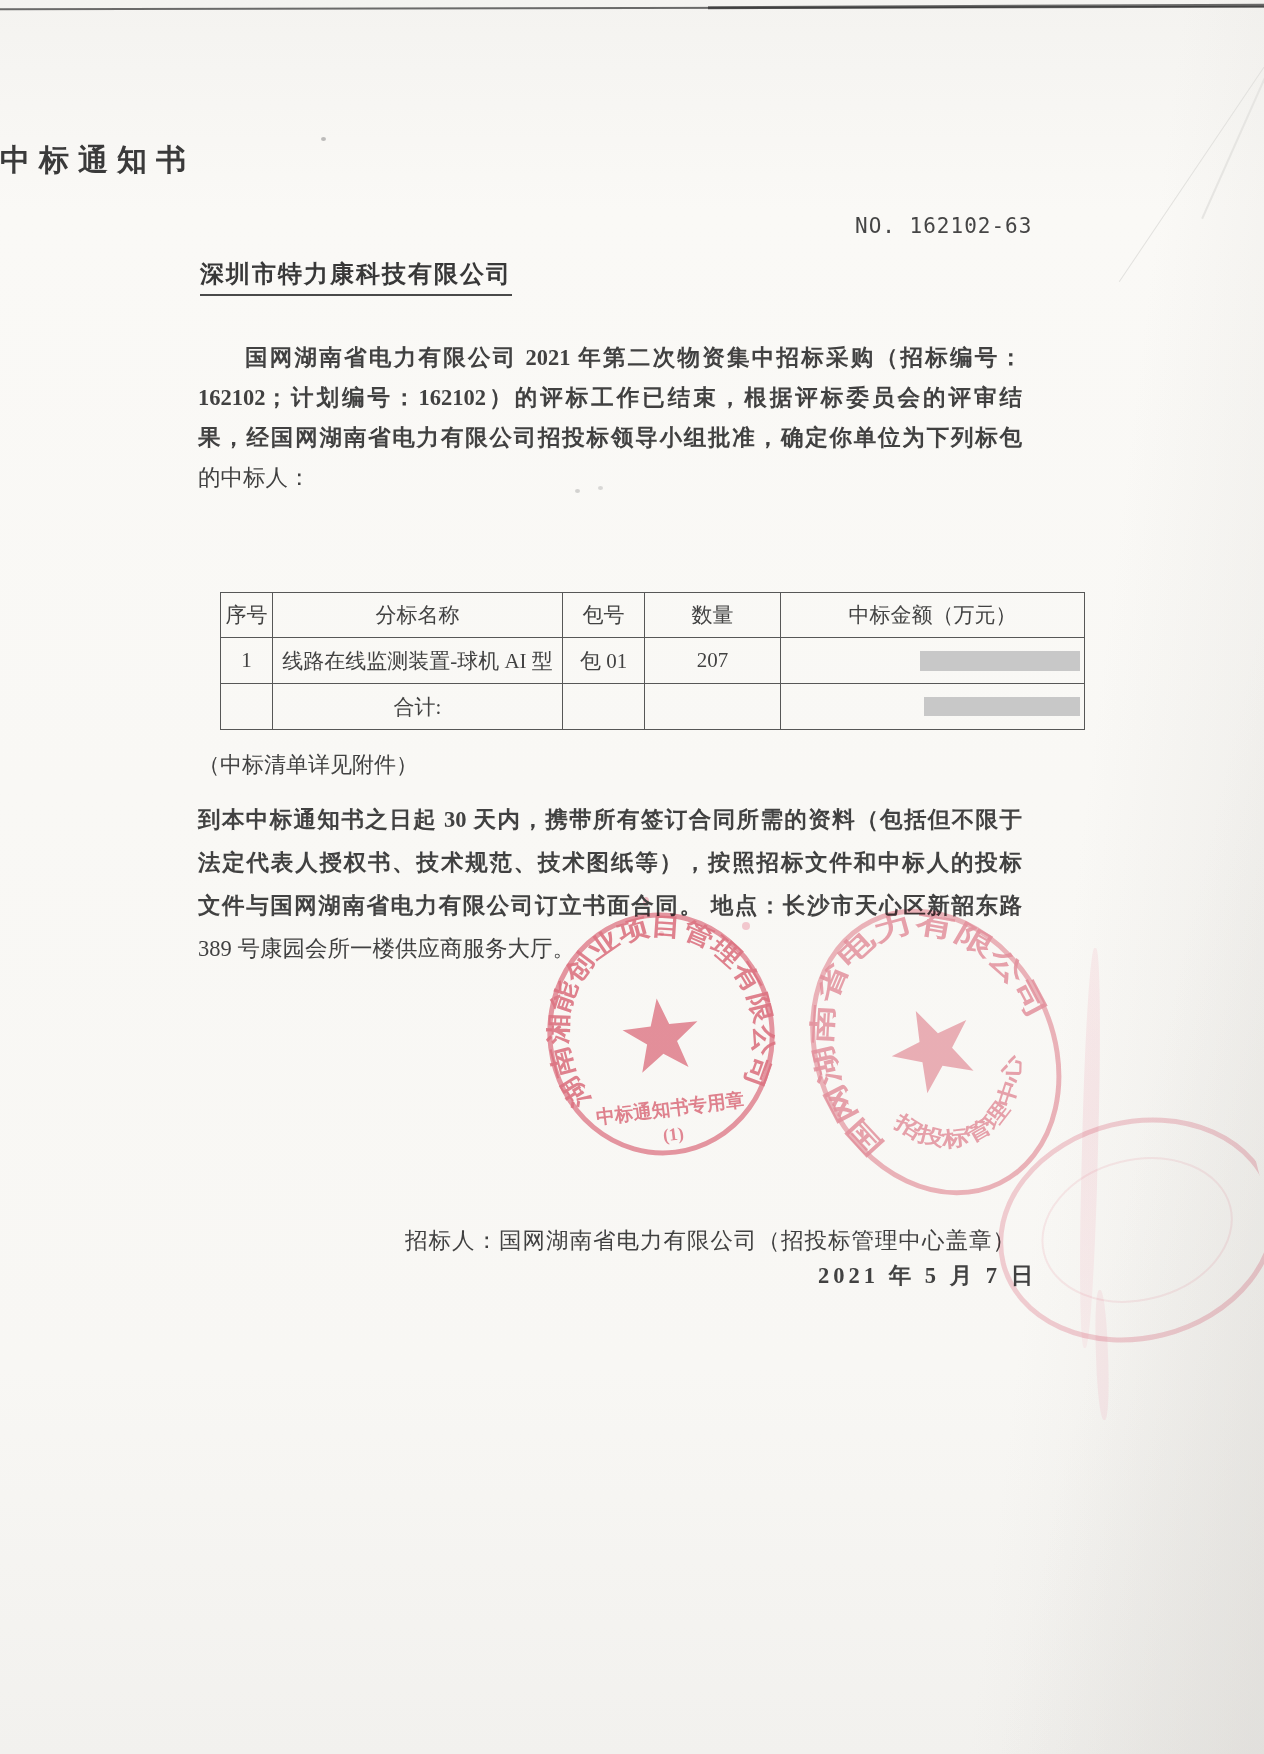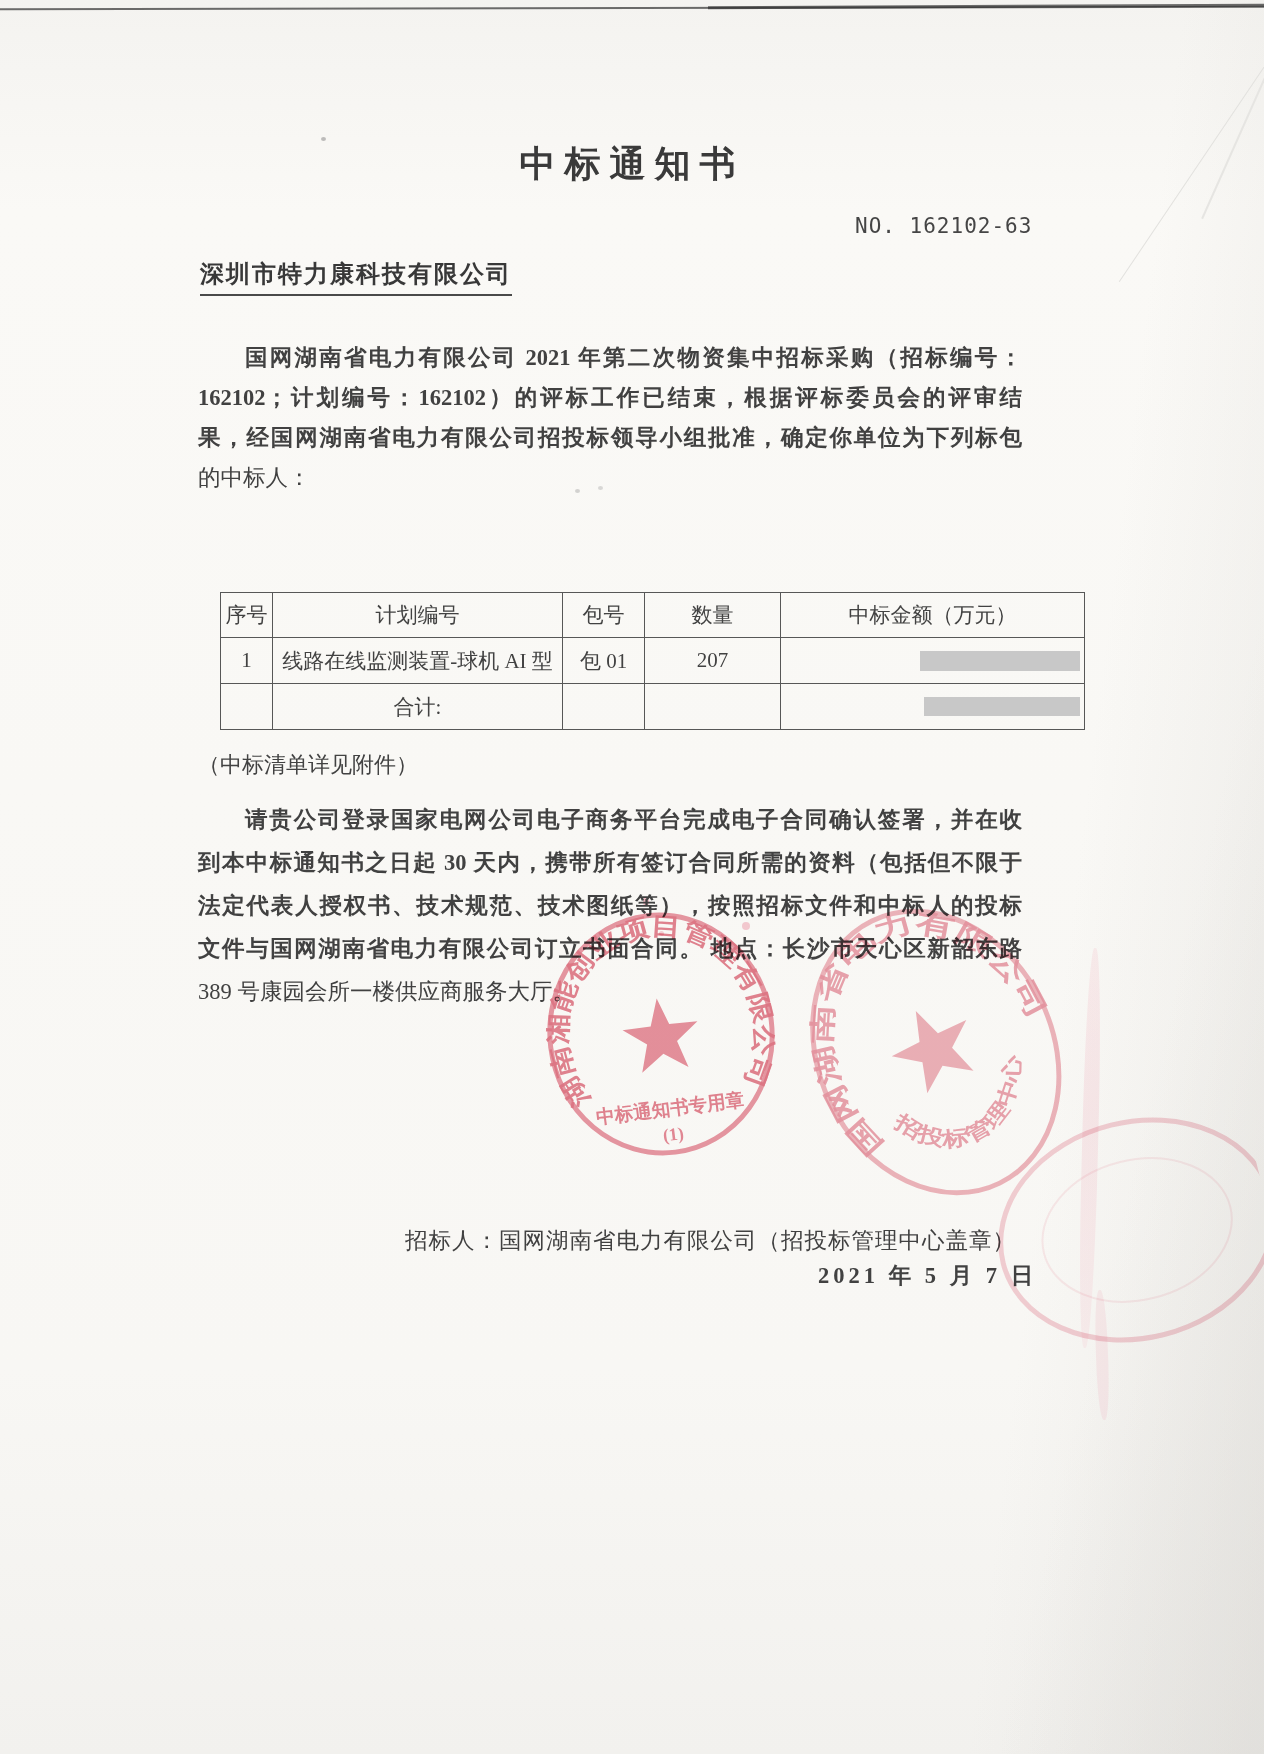--- a/index.html
+++ b/index.html
@@ -17,22 +17,22 @@
   .top-edge2  { position:absolute; top:5px; left:56%; width:44%; height:3px; background:#2f2f2f; opacity:.7; transform:rotate(-.25deg); }
   .crease1 { position:absolute; top:-20px; right:52px; width:1px; height:330px; background:#e2e1de; transform:rotate(34deg); }
   .crease2 { position:absolute; top:-30px; right:8px; width:2px; height:260px; background:#e6e5e2; transform:rotate(24deg); }
   .speck   { position:absolute; width:5px; height:4px; border-radius:50%; background:#8a8a8a; opacity:.55; }
   .pink-streak  { position:absolute; left:1082px; top:948px;  width:16px; height:400px; border-radius:45%; background:linear-gradient(180deg,#f3b9c4,#eda6b6 40%,#f4c4cd); opacity:.22; transform:rotate(1.5deg); }
   .pink-streak2 { position:absolute; left:1096px; top:1290px; width:12px; height:130px; border-radius:45%; background:#eda6b6; opacity:.18; transform:rotate(-2deg); }
   .pink-dot  { position:absolute; border-radius:50%; background:#e87f93; }
 
   
   .title {
-    position:absolute; top:140px; left:0; width:100%; text-align:center;
-    font-size:36px; font-weight:600; letter-spacing:9px; color:#3a3a3a;
+    position:absolute; top:140px; left:0; width:100%; text-align:left;
+    font-size:30px; font-weight:600; letter-spacing:9px; color:#3a3a3a;
   }
   .doc-number {
     position:absolute; top:214px; left:855px;
     font-family:"DejaVu Sans Mono","Liberation Mono",monospace;
     font-size:21px; color:#454545; letter-spacing:1px;
   }
   .recipient {
     position:absolute; top:258px; left:200px;
     font-size:24px; font-weight:700; color:#383838;
     border-bottom:2px solid #4a4a4a; padding-bottom:4px; letter-spacing:2px;
@@ -107,21 +107,21 @@
     <colgroup>
       <col style="width:52px">
         <col style="width:290px">
         <col style="width:82px">
         <col style="width:136px">
         <col style="width:304px">
     </colgroup>
     <tbody>
         <tr class="hdr">
       <th>序号</th>
-      <th>计划编号</th>
+      <th>分标名称</th>
       <th>包号</th>
       <th>数量</th>
       <th>中标金额（万元）</th>
     </tr>
     <tr class="r1">
       <td>1</td>
       <td>线路在线监测装置-球机 AI 型</td>
       <td>包 01</td>
       <td>207</td>
       <td>
@@ -136,21 +136,20 @@
       <td>
             <div class="redact total"></div>
           </td>
     </tr>
   </tbody>
     </table>
 
   <div class="attachment-note">（中标清单详见附件）</div>
 
   <div class="para para2">
-    <span class="line j indent">请贵公司登录国家电网公司电子商务平台完成电子合同确认签署，并在收</span>
     <span class="line j">到本中标通知书之日起 30 天内，携带所有签订合同所需的资料（包括但不限于</span>
     <span class="line j">法定代表人授权书、技术规范、技术图纸等），按照招标文件和中标人的投标</span>
     <span class="line j">文件与国网湖南省电力有限公司订立书面合同。 地点：长沙市天心区新韶东路</span>
     <span class="line">389 号康园会所一楼供应商服务大厅。</span>
   </div>
 
   <div class="sign-line sign-tenderer">招标人：国网湖南省电力有限公司（招投标管理中心盖章）</div>
   <div class="sign-line sign-date">2021 年 5 月 7 日</div>
 
   <div class="seal seal-left">

